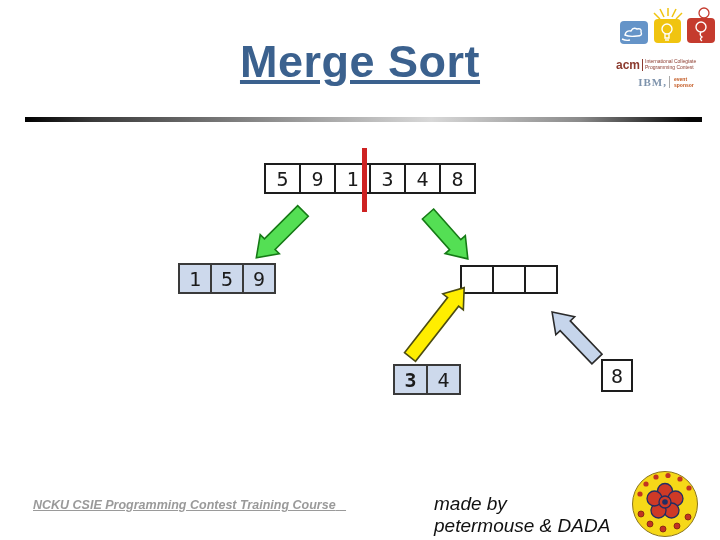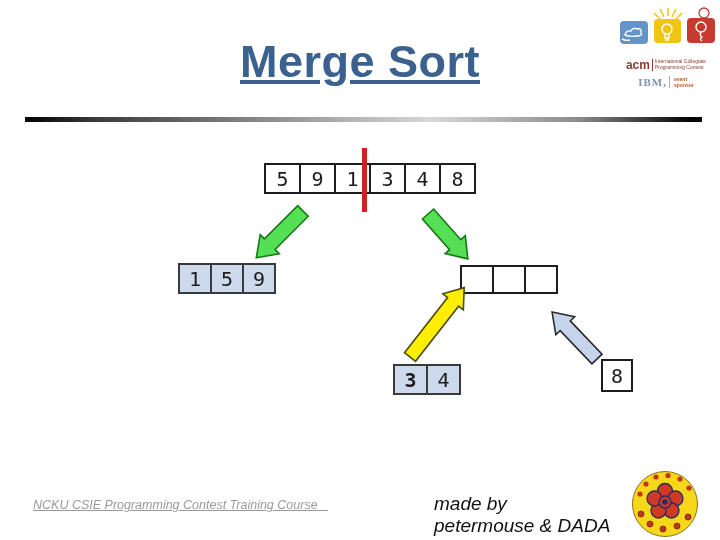--- a/index.html
+++ b/index.html
@@ -9,21 +9,21 @@
   
   .title{position:absolute;left:0;top:36px;width:720px;text-align:center;
          font-size:45px;font-weight:600;color:#3b618e;letter-spacing:0.5px;text-decoration:underline;}
 
   
   .hrule{position:absolute;left:25px;top:117px;width:677px;height:5px;
          background:linear-gradient(to right,#000 0%,#3a3a3a 10%,#9a9a9a 40%,#d8d8d8 60%,#8a8a8a 82%,#050505 98%);}
 
   
   .icpc{position:absolute;left:616px;top:6px;width:100px;}
-  .acm-row{display:flex;justify-content:center;align-items:center;margin-top:1px;gap:2px;}
+  .acm-row{display:flex;justify-content:flex-start;align-items:center;margin-top:1px;gap:2px;}
   .acm-word{font-size:12px;font-weight:bold;color:#8c3b2f;line-height:1;}
   .acm-desc{font-size:5px;color:#8c3b2f;line-height:1.15;border-left:1px solid #8c3b2f;padding-left:2px;}
   .ibm-row{display:flex;justify-content:center;align-items:center;margin-top:5px;gap:2px;}
   .ibm-word{font-size:11px;font-weight:bold;color:#7e93ac;letter-spacing:1px;font-family:"Liberation Serif",serif;}
   .sponsor{font-size:5px;color:#c2571f;line-height:1.2;border-left:1px solid #aaa;padding-left:4px;font-weight:bold;}
 
   
   .array{position:absolute;display:flex;}
   .cell{box-sizing:border-box;display:flex;align-items:center;justify-content:center;
         border:2px solid #1d1d1d;background:#fff;
@@ -38,21 +38,21 @@
   .one-cell{width:32px;height:33px;}
   .bold{font-weight:bold;}
 
   
   .redline{position:absolute;left:362px;top:148px;width:5px;height:64px;background:#ce2222;}
 
   
   .overlay{position:absolute;left:0;top:0;width:720px;height:540px;pointer-events:none;}
 
   
-  .footer-left{position:absolute;left:33px;top:498px;font-size:12.5px;font-style:italic;font-weight:normal;
+  .footer-left{position:absolute;left:33px;top:498px;font-size:12.5px;font-style:italic;font-weight:bold;
                color:#9a9a9a;text-decoration:underline;}
   .footer-right{position:absolute;left:434px;top:493px;width:178px;font-size:19px;font-style:italic;
                 color:#111;line-height:1.18;font-weight:500;}
   .seal{position:absolute;left:630px;top:469px;}
 </style>
 </head>
 <body>
 
 <div id="slide">
 

